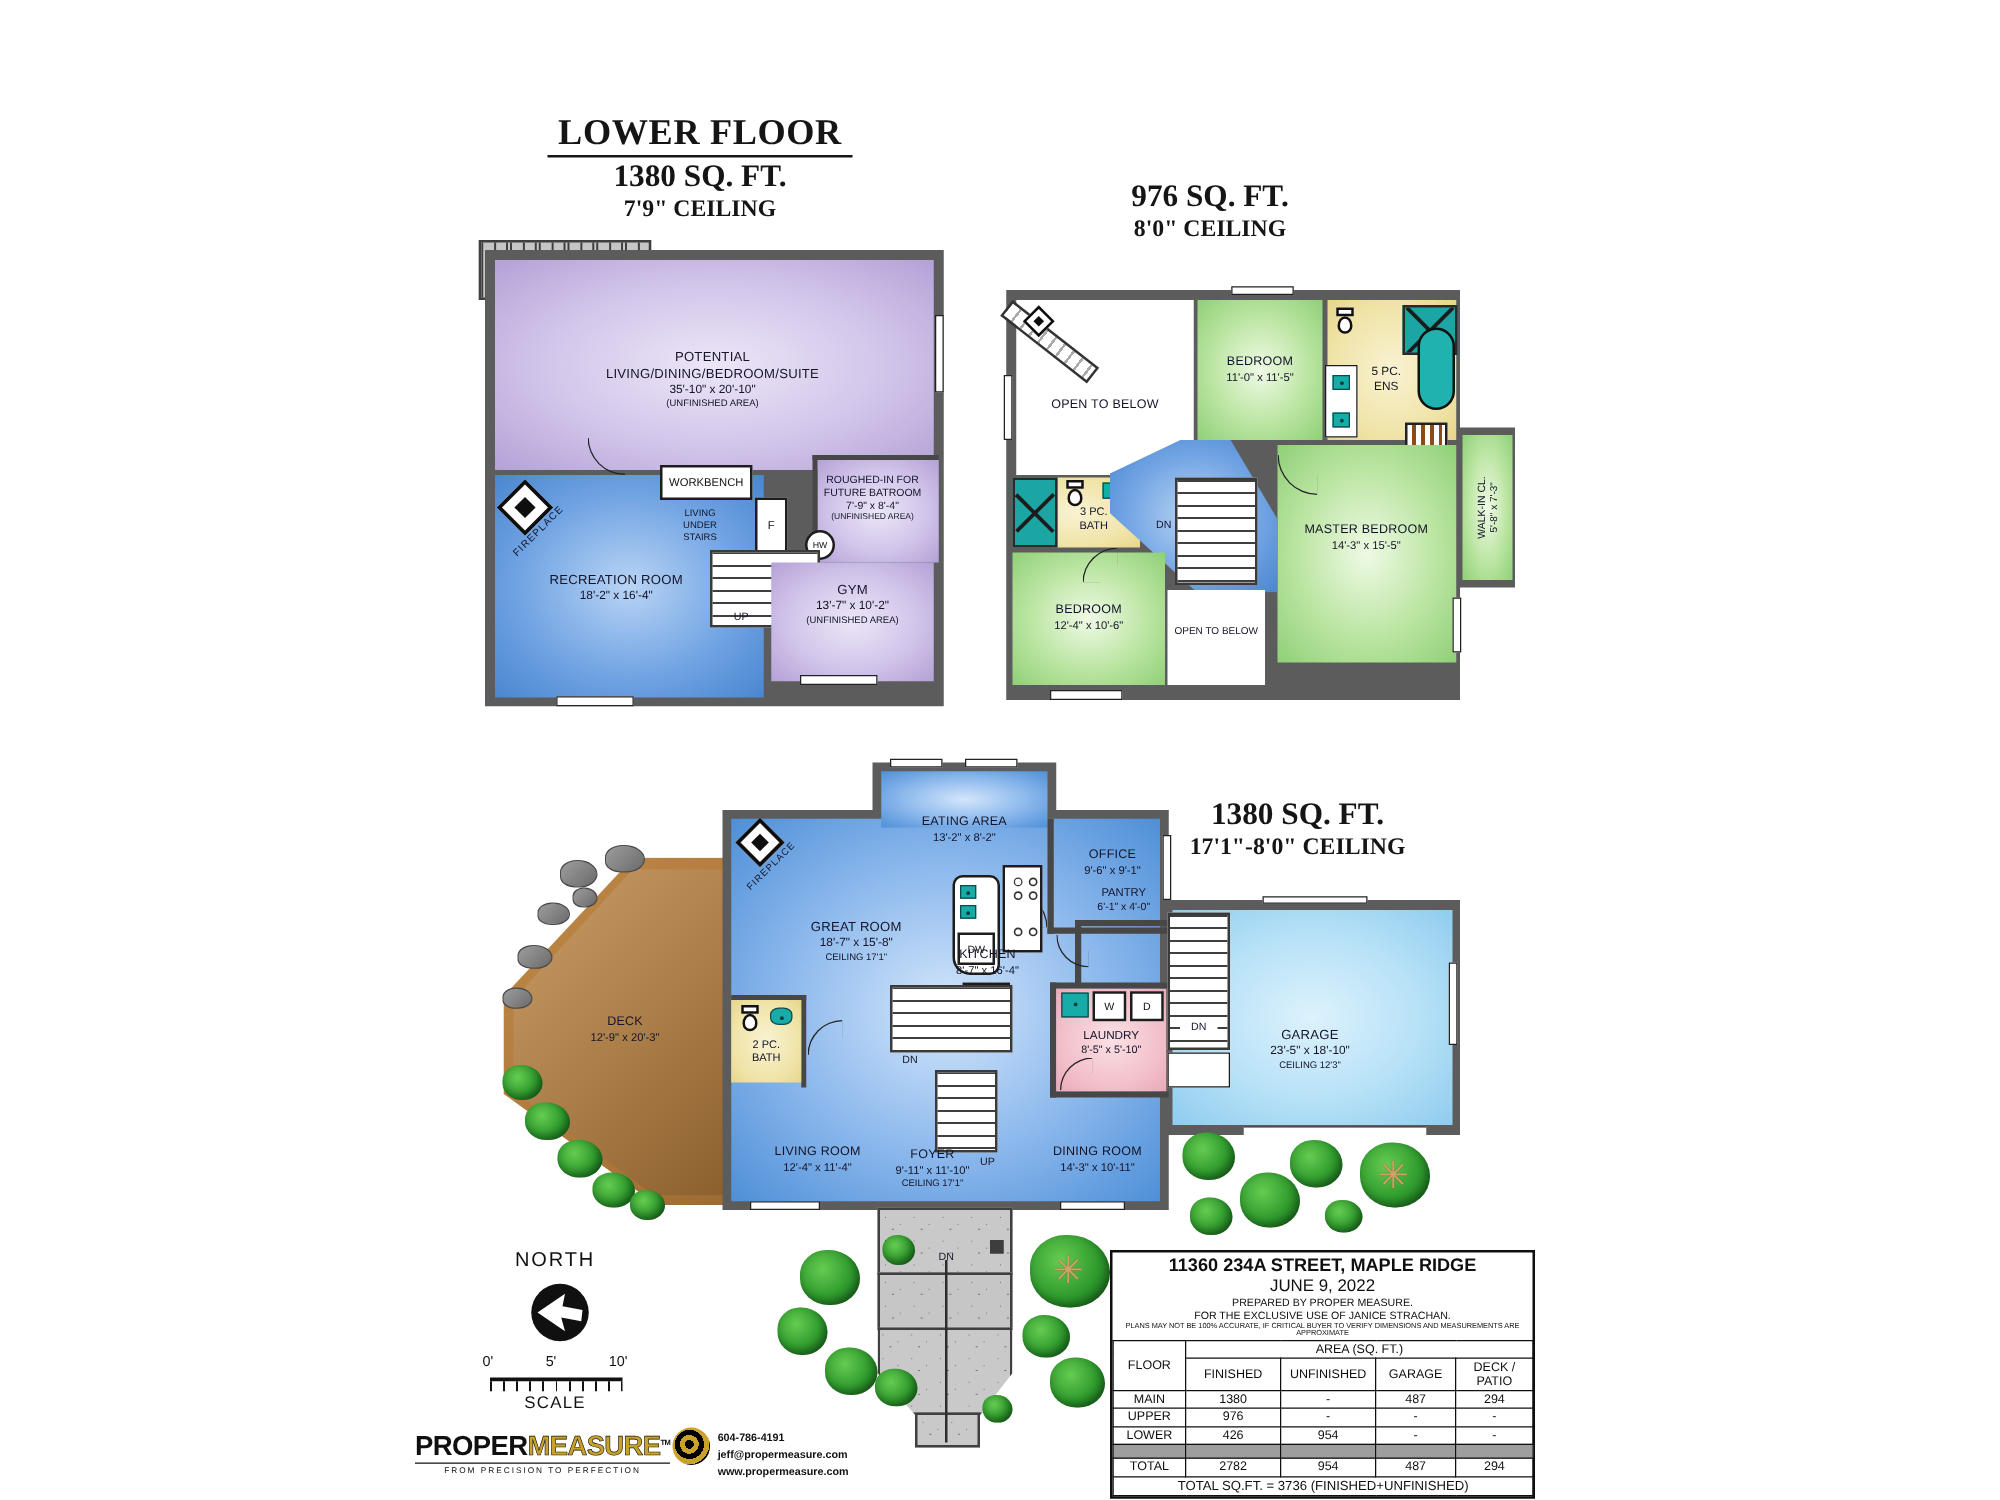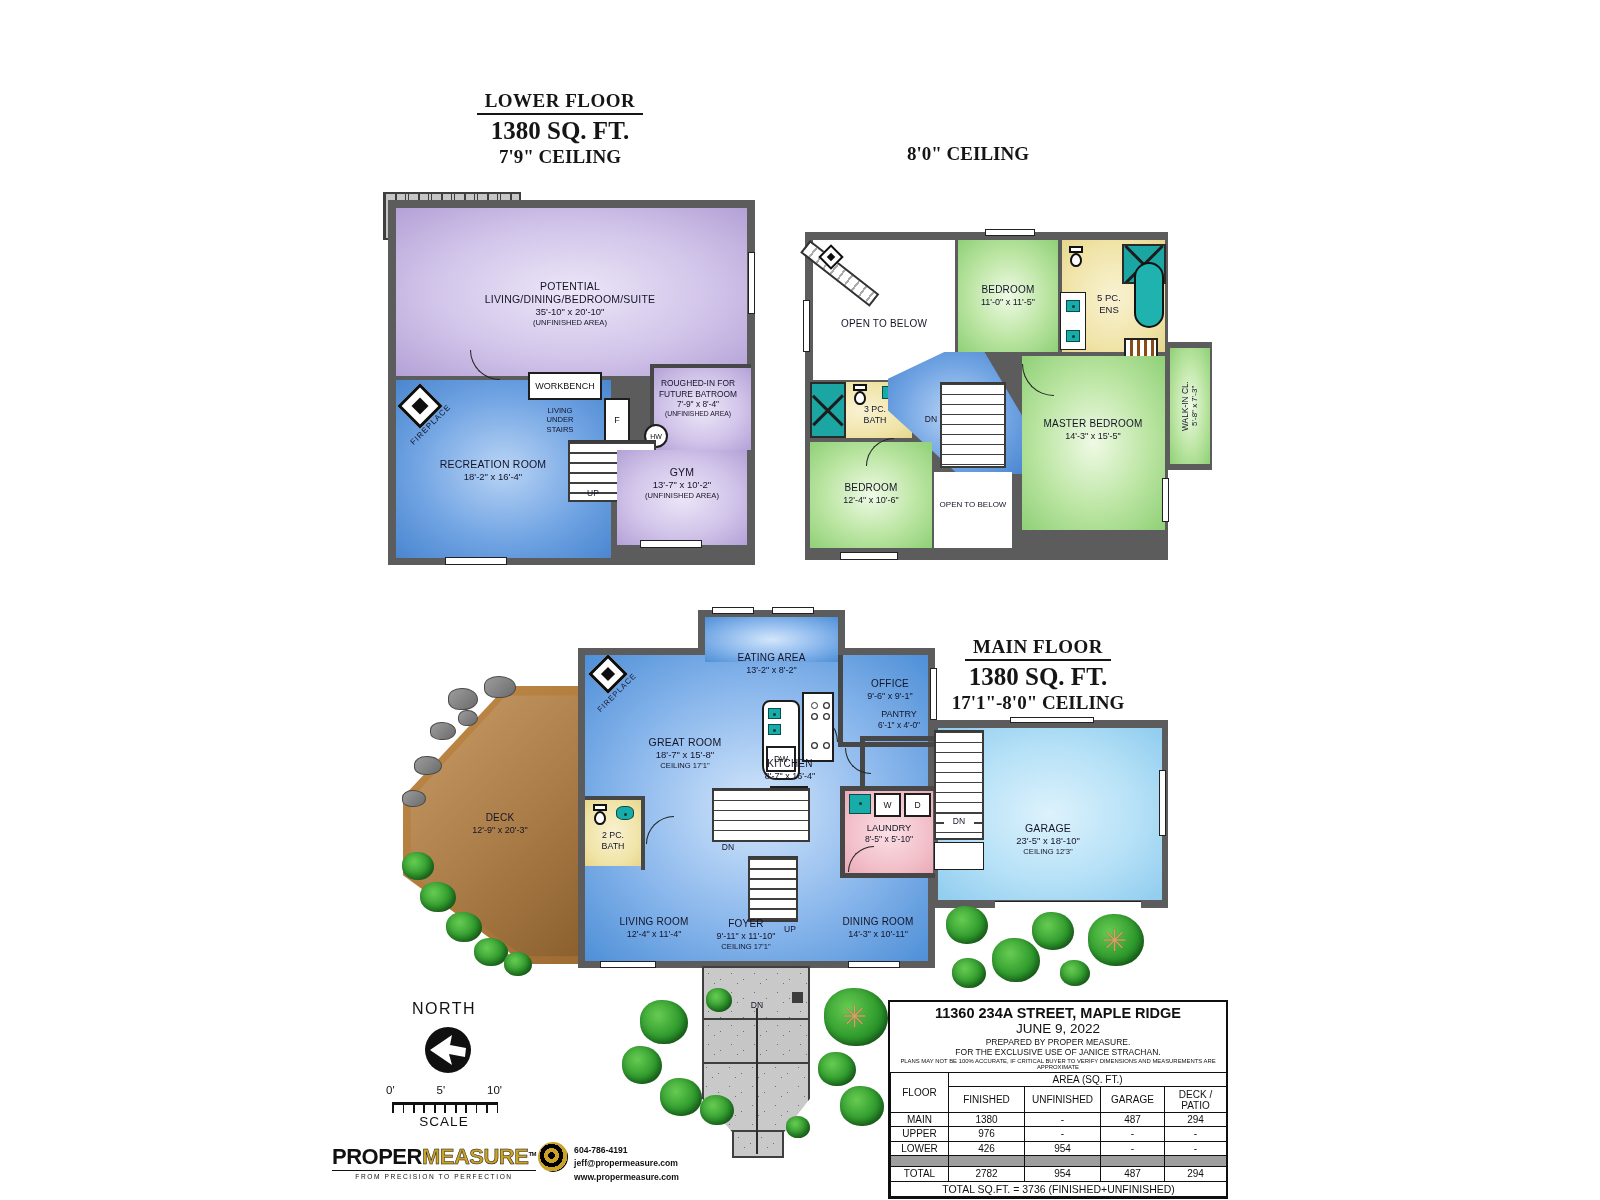--- a/index.html
+++ b/index.html
@@ -1,21 +1,21 @@
 <!DOCTYPE html>
 <html><head>
 <meta charset="utf-8">
 <style>
   html,body{margin:0;padding:0;background:#fff;}
   #canvas{position:relative;width:1600px;height:1200px;background:#fff;overflow:hidden;
           font-family:"Liberation Sans",sans-serif;}
   .abs{position:absolute;}
   
   .ftitle{position:absolute;text-align:center;font-family:"Liberation Serif",serif;color:#151515;}
-  .ftitle .t1{display:inline-block;font-size:19px;font-weight:700;border-bottom:2.5px solid #151515;padding:0 8px 1px;letter-spacing:.5px;}
+  .ftitle .t1{display:inline-block;font-size:29px;font-weight:700;border-bottom:2.5px solid #151515;padding:0 8px 1px;letter-spacing:.5px;}
   .ftitle .t2{font-size:25px;font-weight:700;margin-top:2px;}
   .ftitle .t3{font-size:19px;font-weight:600;margin-top:1px;}
   
   .shell{position:absolute;background:#5c5c5c;}
   .wall{position:absolute;background:#474747;}
   .room{position:absolute;}
   .blue{background:radial-gradient(ellipse at center,#d3e6fb 0%,#8ab7ec 55%,#4e8fd7 100%);}
   .blue2{background:radial-gradient(ellipse at center,#b9d4f5 0%,#6ea2e2 60%,#4a86cf 100%);}
   .purple{background:radial-gradient(ellipse at center,#ece6f7 0%,#d2c5ea 55%,#b3a1d6 100%);}
   .green{background:radial-gradient(ellipse at center,#effae5 0%,#bbe5a2 55%,#8fd077 100%);}
@@ -150,20 +150,21 @@
   <div class="lbl" style="left:396px;top:420px;width:70px;transform:rotate(-45deg);">
     <span class="c" style="font-size:8px;letter-spacing:1px;">FIREPLACE</span>
   </div>
 
   <div class="window" style="left:445px;top:557px;width:62px;height:8px;"></div>
   <div class="window" style="left:640px;top:540px;width:62px;height:8px;"></div>
   <div class="window" style="left:748px;top:252px;width:7px;height:62px;"></div>
   <div class="arc" style="left:470px;top:350px;width:30px;height:30px;border-left:1.6px solid #222;border-bottom:1.6px solid #222;border-radius:0 0 0 100%;"></div>
 
   <div class="ftitle" style="left:828px;top:142px;width:280px;">
+    <div class="t2">976 SQ. FT.</div>
     <div class="t3">8'0" CEILING</div>
   </div>
 
   <div class="shell" style="left:805px;top:232px;width:363px;height:328px;"></div>
   <div class="shell" style="left:1165px;top:342px;width:47px;height:128px;"></div>
 
   <div class="room whiteroom" style="left:813px;top:240px;width:142px;height:140px;"></div>
   <div class="abs" style="left:810px;top:240px;width:84px;height:12px;background:repeating-linear-gradient(90deg,#fff 0 7px,#aaa 7px 9px);border:2px solid #333;transform:rotate(38deg);transform-origin:left top;"></div>
   <div class="diamond" style="left:822px;top:248px;width:18px;height:18px;border-width:2.5px;">
       <span></span>
@@ -246,21 +247,20 @@
     <span class="c" style="font-size:8px">OPEN TO BELOW</span>
   </div>
 
   <div class="window" style="left:803px;top:300px;width:7px;height:52px;"></div>
   <div class="window" style="left:840px;top:552px;width:58px;height:8px;"></div>
   <div class="window" style="left:1162px;top:478px;width:7px;height:44px;"></div>
   <div class="window" style="left:985px;top:229px;width:50px;height:7px;"></div>
   <div class="arc" style="left:866px;top:438px;width:28px;height:28px;border-left:1.6px solid #222;border-top:1.6px solid #222;border-radius:100% 0 0 0;"></div>
 
   <div class="ftitle" style="left:898px;top:636px;width:280px;">
-    <div><span class="t1">MAIN FLOOR</span></div>
     <div class="t2">1380 SQ. FT.</div>
     <div class="t3">17'1"-8'0" CEILING</div>
   </div>
 
   <div class="room deckbrown" style="left:400px;top:678px;width:187px;height:290px;clip-path:polygon(100% 2.8%,57% 2.8%,1.6% 41%,1.6% 68%,67% 98.6%,100% 98.6%);"></div>
   <div class="room" style="left:408px;top:688px;width:172px;height:272px;clip-path:polygon(100% 2.8%,57% 2.8%,1.6% 41%,1.6% 68%,67% 98.6%,100% 98.6%);border:0;background:linear-gradient(135deg,rgba(255,255,255,.18),rgba(0,0,0,.12));"></div>
   <div class="lbl" style="left:440px;top:812px;width:120px;">
     <span class="n" style="font-size:10px">DECK</span>
     <span class="d" style="font-size:9px">12'-9" x 20'-3"</span>
   </div>

